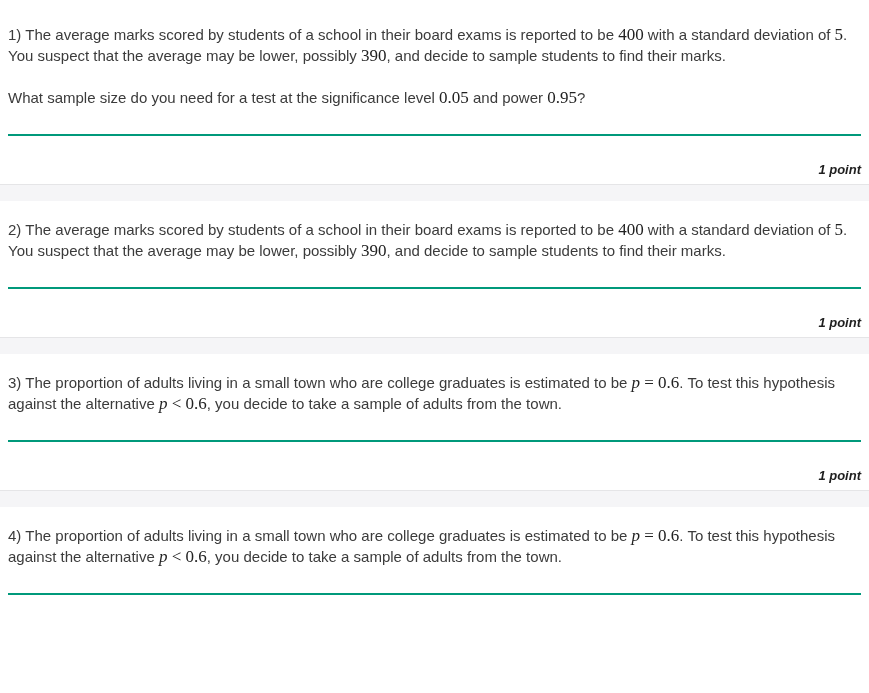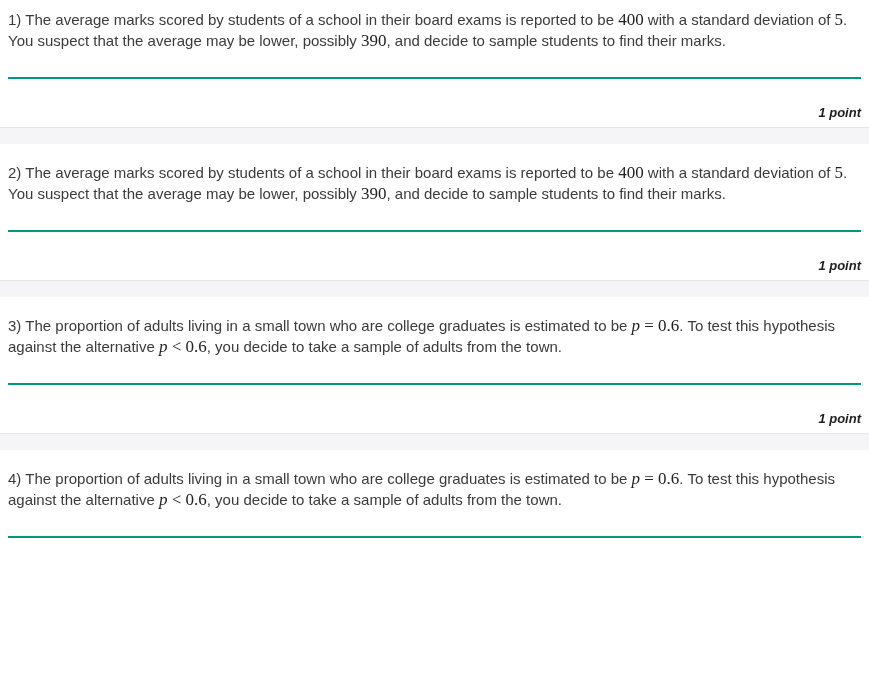--- a/index.html
+++ b/index.html
@@ -17,21 +17,21 @@
     height: 693px;
     overflow: hidden;
     background: #ffffff;
     font-family: "Liberation Sans", sans-serif;
     color: var(--text);
   }
   .question {
     padding: 18px 8px 0 8px;
   }
   .question:first-child {
-    padding-top: 9px;
+    padding-top: 24px;
   }
   .question-text p {
     margin: 0 0 21px 0;
     font-size: 15px;
     line-height: 21px;
     color: var(--text);
   }
   .question-text p:last-child {
     margin-bottom: 0;
   }
@@ -82,20 +82,21 @@
     border-top: 1px solid var(--divider-border);
   }
 </style>
 </head>
 <body>
 
 <div id="quiz-page">
   <section class="question">
     <div class="question-text">
         <p><span class="run-qnum">1)</span><span class="run-text">The average marks scored by students of a school in their board exams is reported to be </span><span class="run-math">400</span><span class="run-text"> with a standard deviation of </span><span class="run-math">5</span><span class="run-text">. You suspect that the average may be lower, possibly </span><span class="run-math">390</span><span class="run-text">, and decide to sample students to find their marks.</span></p>
+        <p><span class="run-text">What sample size do you need for a test at the significance level </span><span class="run-math">0.05</span><span class="run-text"> and power </span><span class="run-math">0.95</span><span class="run-text">?</span></p>
       </div>
     <input type="text" class="answer-input" style="">
     <div class="points-row">
       <span class="points">1 point</span>
     </div>
   </section>
 <div class="divider"></div>
   <section class="question">
     <div class="question-text">
         <p><span class="run-qnum">2)</span><span class="run-text">The average marks scored by students of a school in their board exams is reported to be </span><span class="run-math">400</span><span class="run-text"> with a standard deviation of </span><span class="run-math">5</span><span class="run-text">. You suspect that the average may be lower, possibly </span><span class="run-math">390</span><span class="run-text">, and decide to sample students to find their marks.</span></p>

